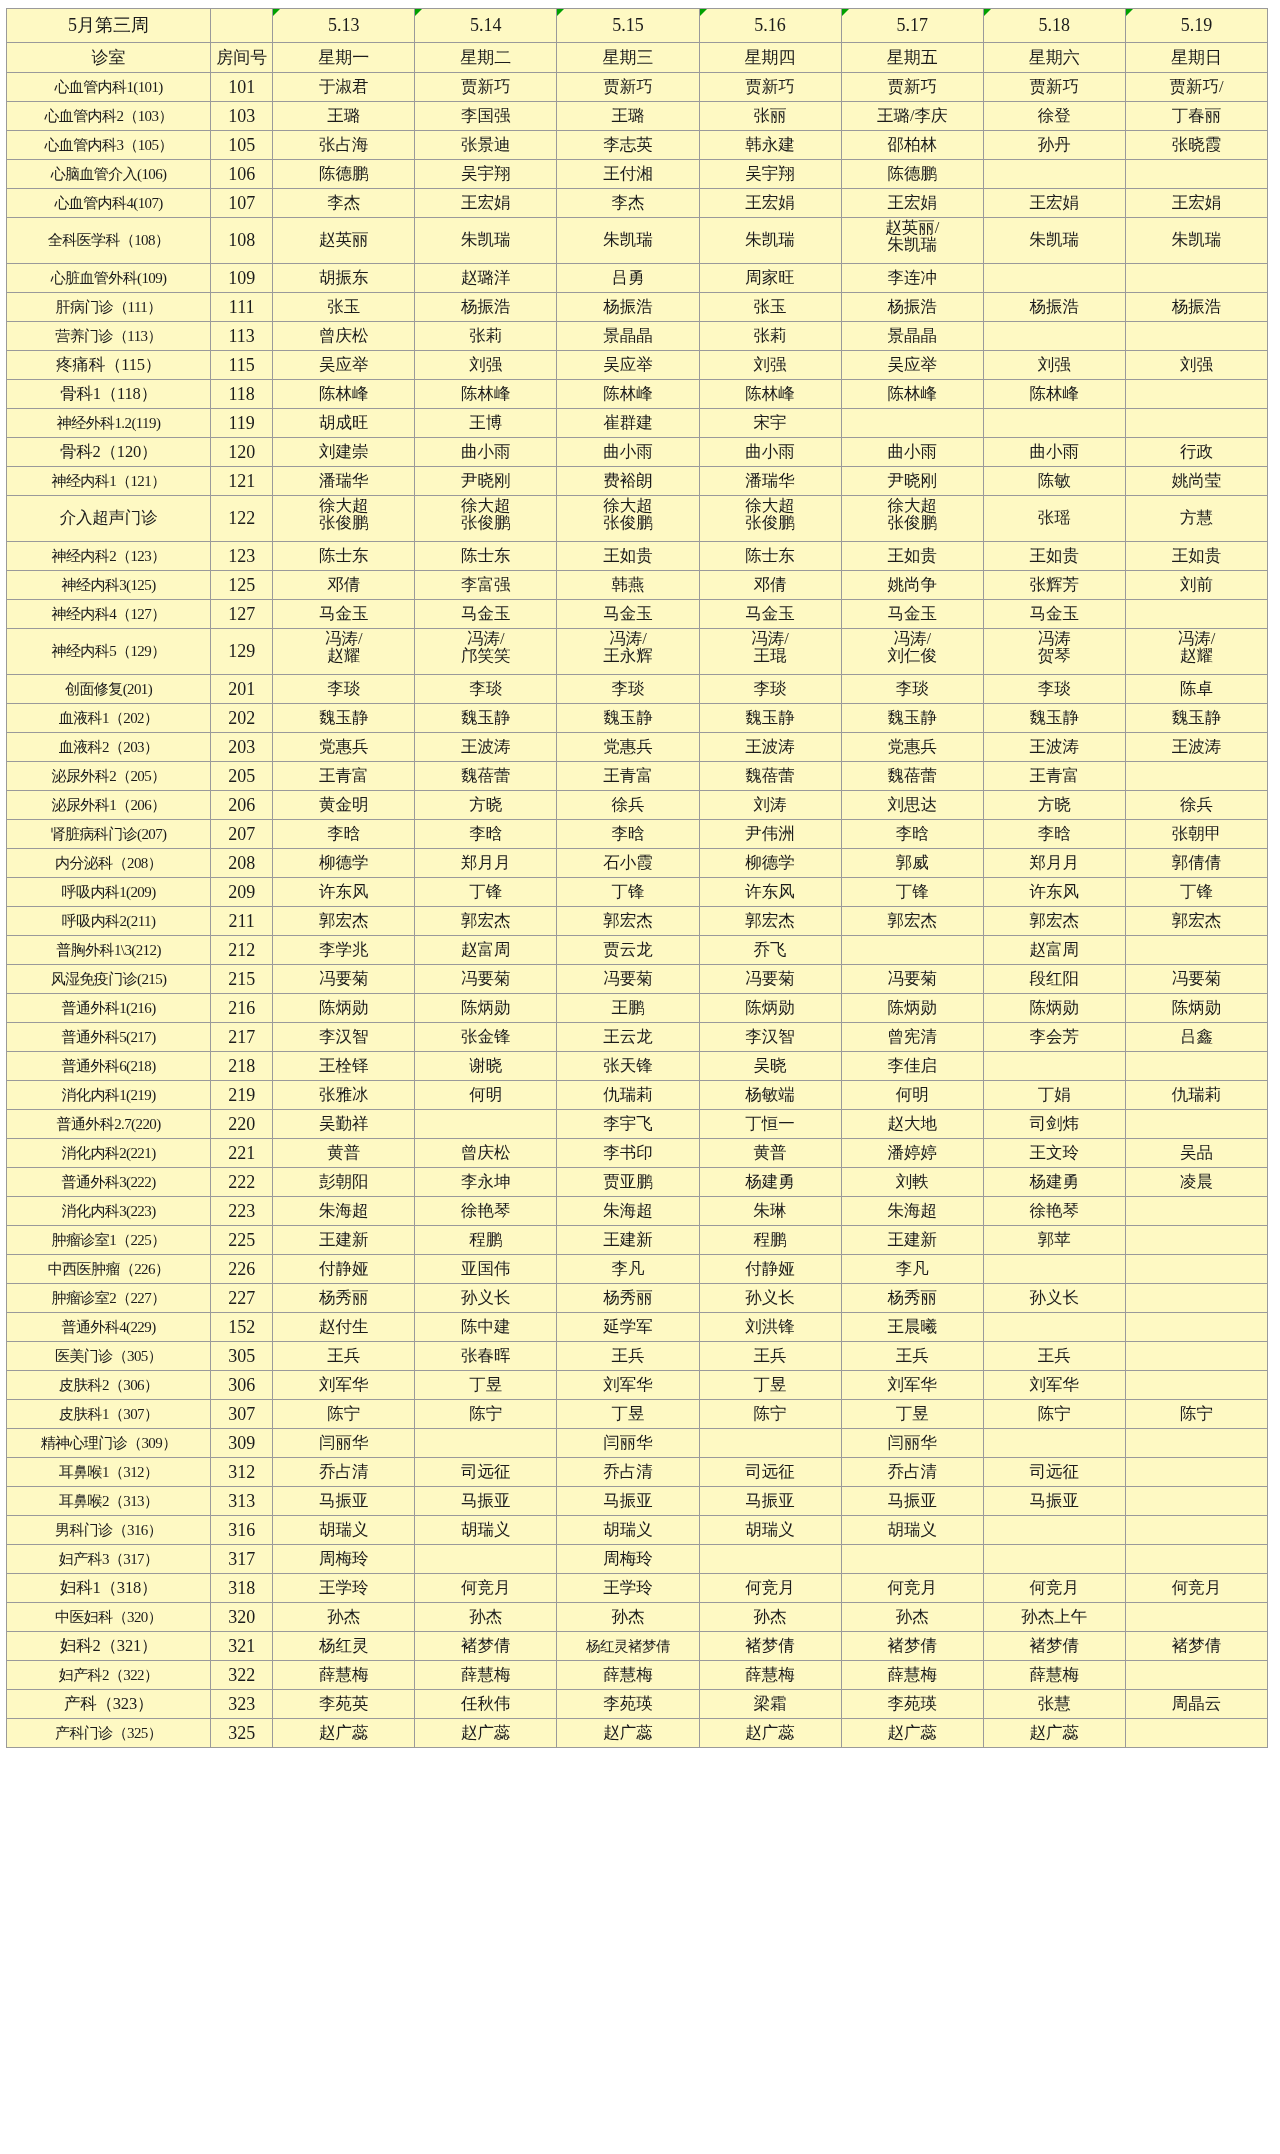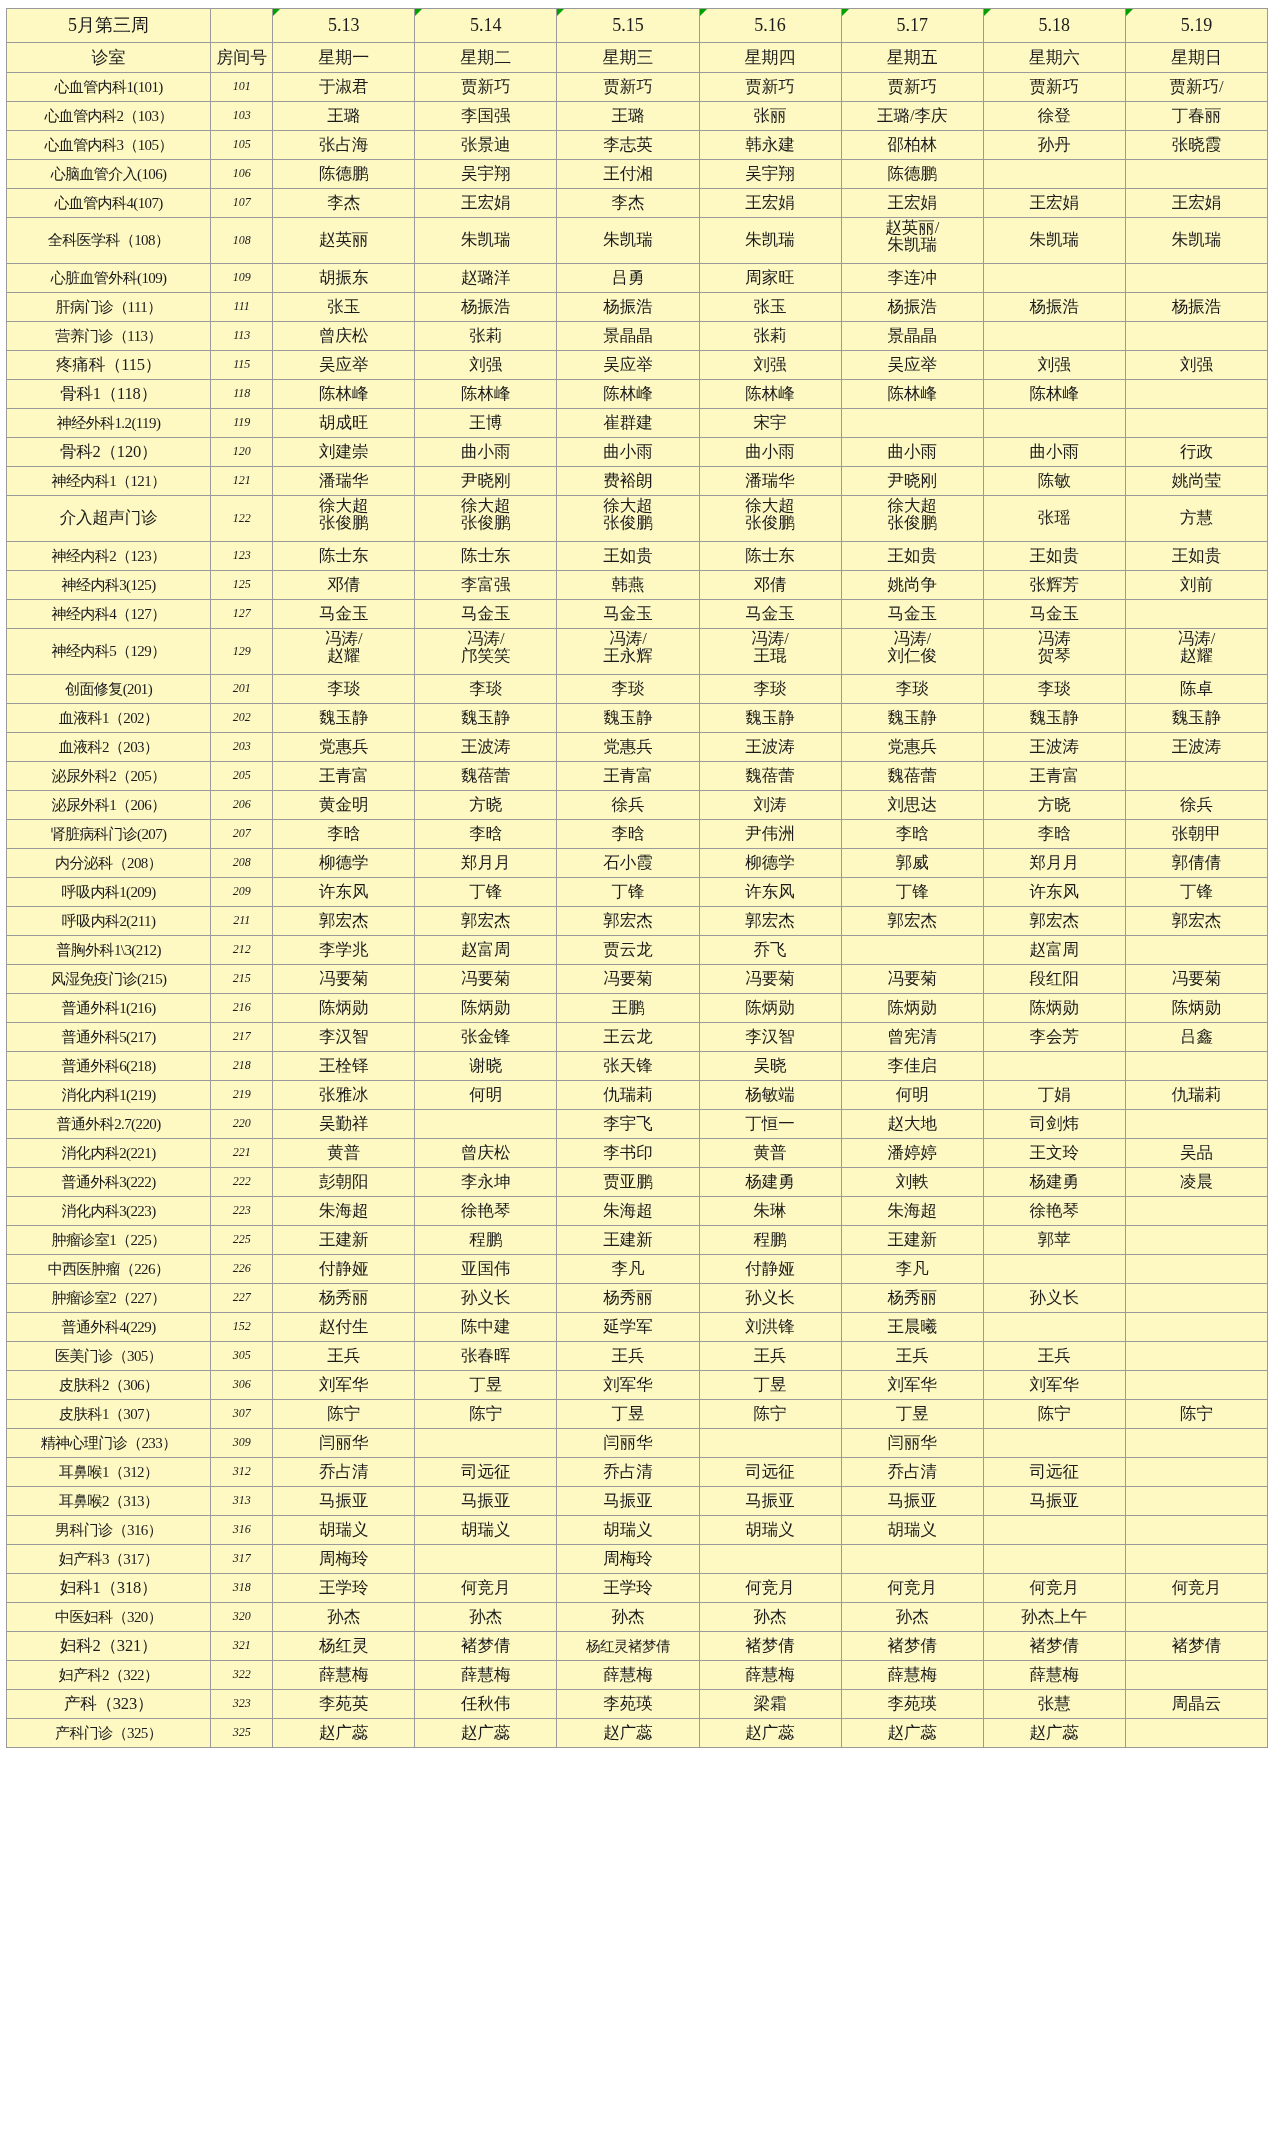--- a/index.html
+++ b/index.html
@@ -82,22 +82,21 @@
     font-size: 16.5px;
   }
   td.dept {
     text-align: left;
     padding-left: 4px;
     font-size: 16.5px;
     letter-spacing: -0.2px;
     border-radius: 10px;
   }
   td.room {
-    font-size: 12px;
-    font-style: italic;
+    font-size: 18px;
   }
   td.name {
     font-size: 16.5px;
   }
   
   tr.tall td { height: 46px; }
   td.name .ln {
     display: block;
     line-height: 1.05;
   }
@@ -684,21 +683,21 @@
           <td class="room">307</td>
           <td class="name">陈宁</td>
           <td class="name">陈宁</td>
           <td class="name">丁昱</td>
           <td class="name">陈宁</td>
           <td class="name">丁昱</td>
           <td class="name">陈宁</td>
           <td class="name">陈宁</td>
         </tr>
         <tr>
-          <td class="dept small">精神心理门诊（233）</td>
+          <td class="dept small">精神心理门诊（309）</td>
           <td class="room">309</td>
           <td class="name">闫丽华</td>
           <td class="name"></td>
           <td class="name">闫丽华</td>
           <td class="name"></td>
           <td class="name">闫丽华</td>
           <td class="name"></td>
           <td class="name"></td>
         </tr>
         <tr>

